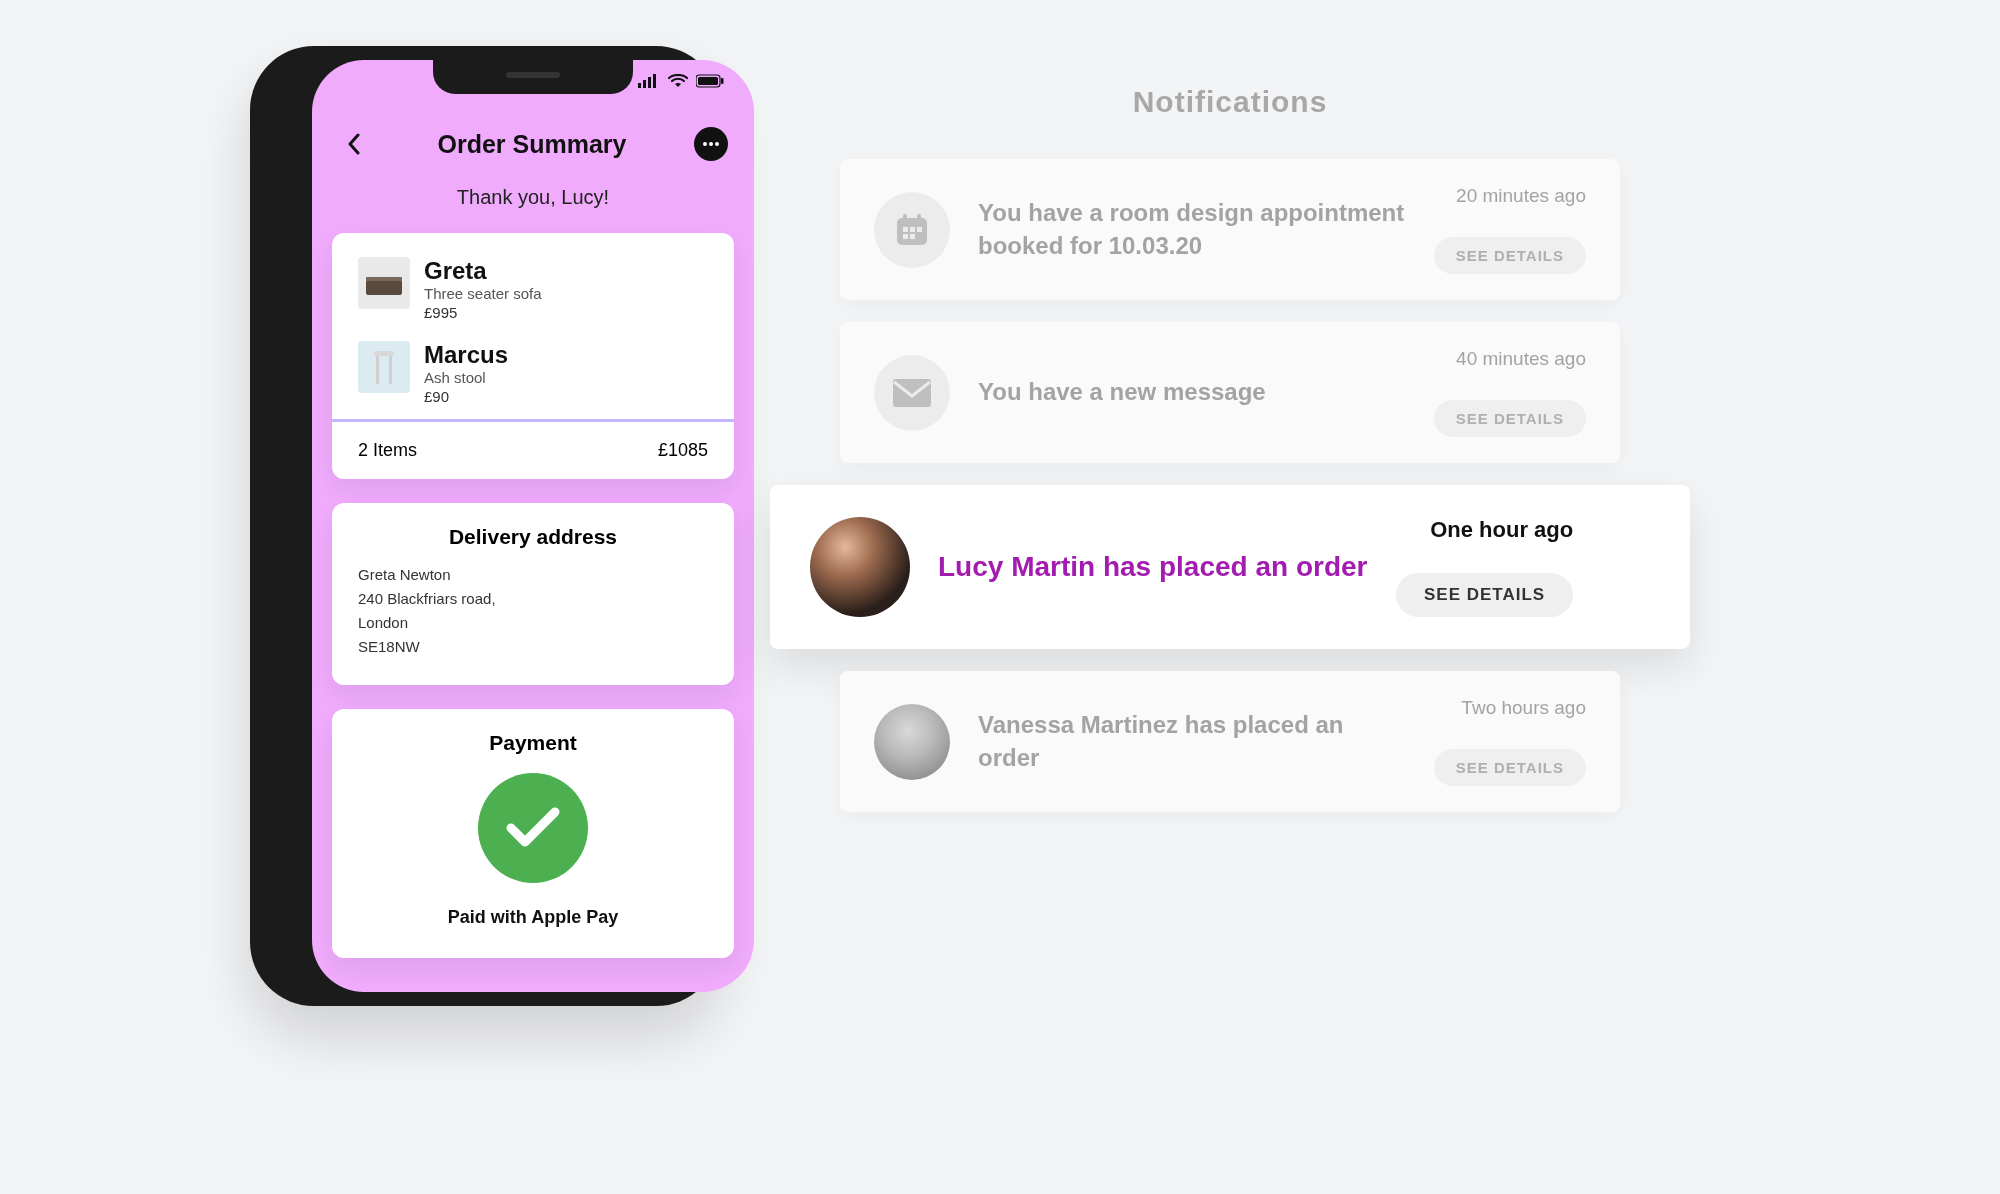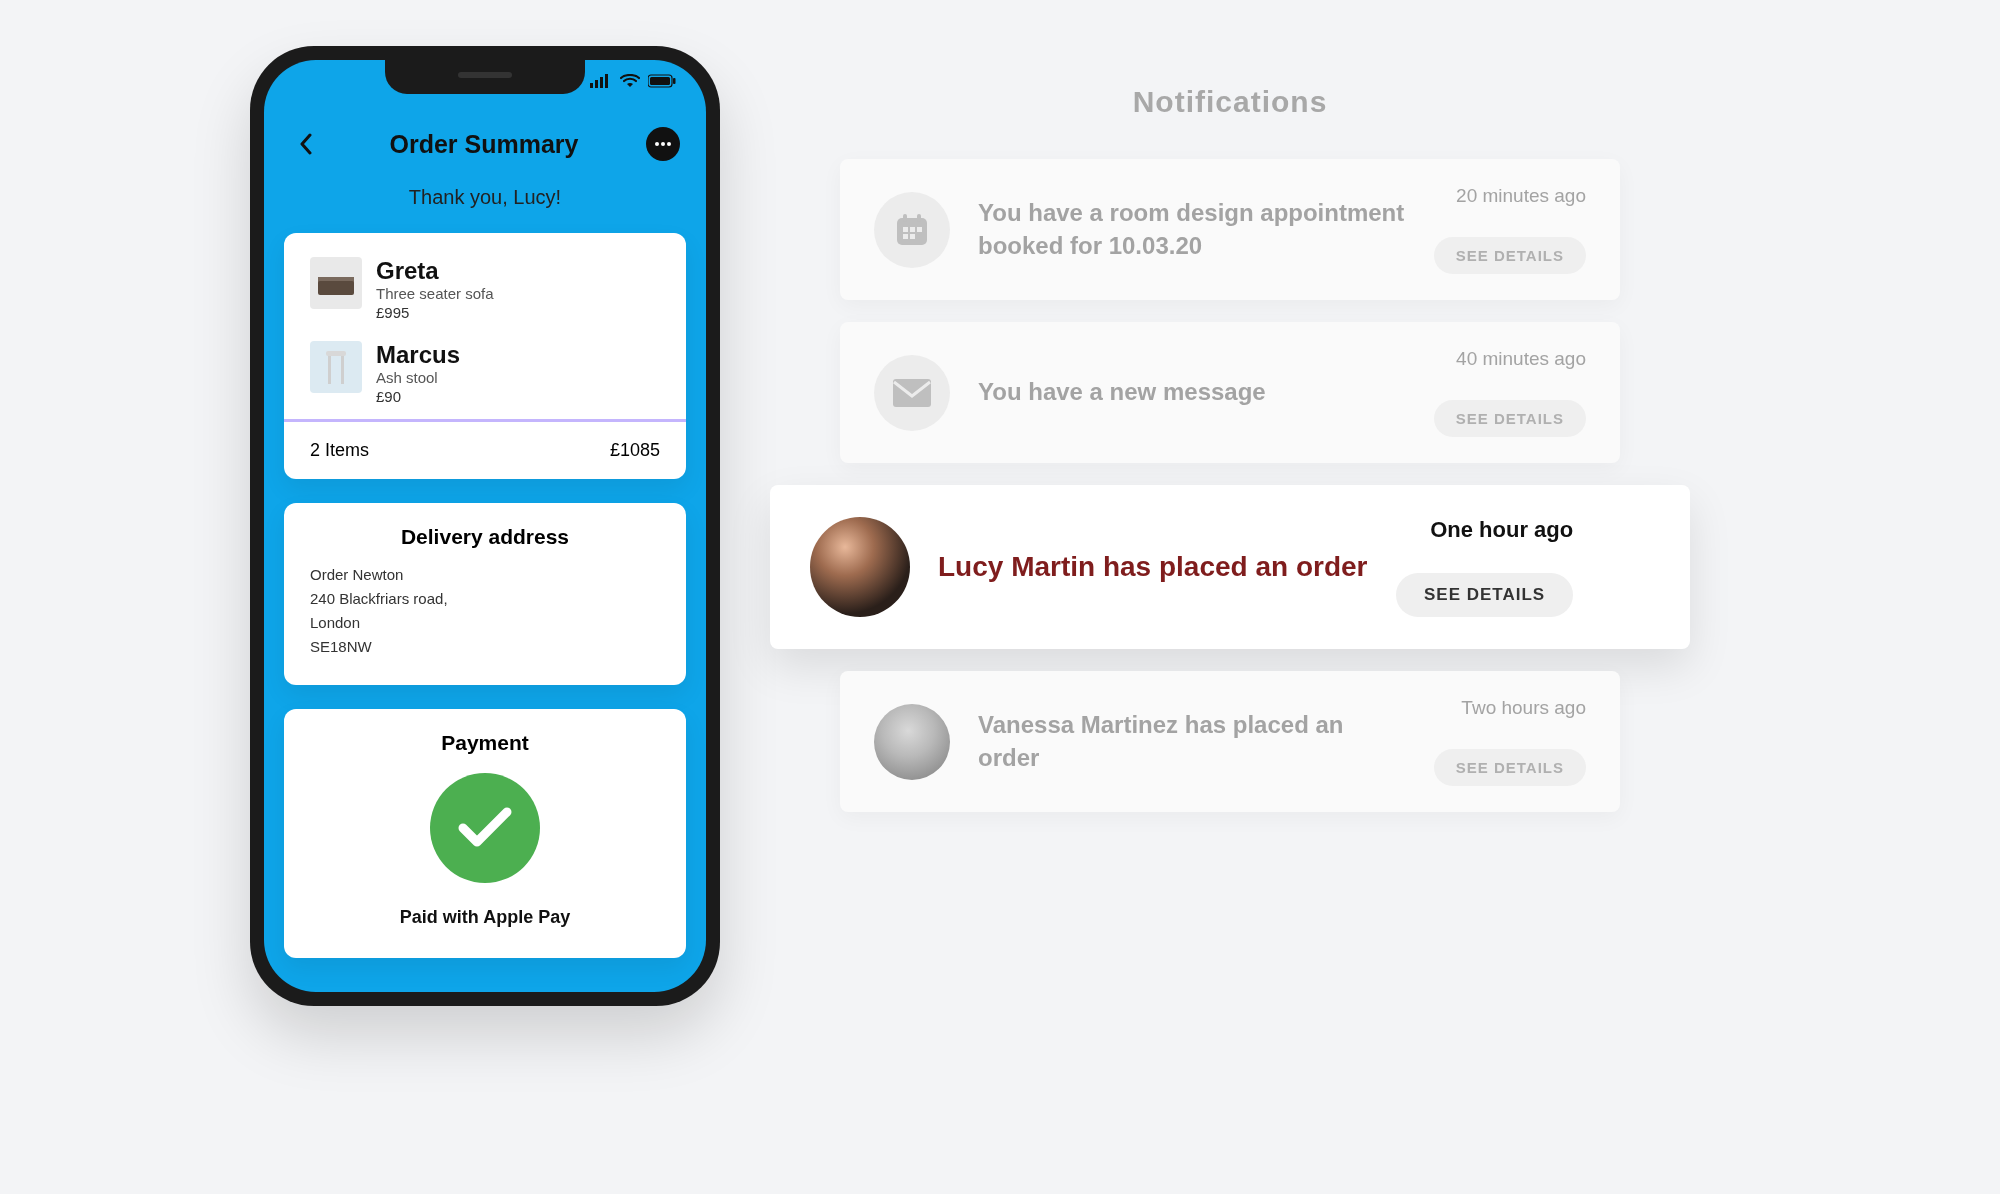--- a/index.html
+++ b/index.html
@@ -20,24 +20,25 @@
     width: 470px;
     height: 960px;
     border-radius: 64px;
     background: #1b1b1b;
     padding: 14px;
     box-shadow: 0 30px 60px rgba(0,0,0,0.15);
   }
   .phone-inner {
     width: 100%;
     height: 100%;
-    background: #0ea5e9;
+    background: #f0abfc;
     border-radius: 52px;
     overflow: hidden;
     position: relative;
+    margin-left: 48px;
   }
   .notch {
     position: absolute;
     top: 0;
     left: 50%;
     transform: translateX(-50%);
     width: 200px;
     height: 34px;
     background: #1b1b1b;
     border-radius: 0 0 22px 22px;
@@ -212,21 +213,21 @@
     background: radial-gradient(circle at 45% 35%, #d9d9d9 0%, #b9b9b9 40%, #8f8f8f 80%);
   }
   .notif-text {
     flex: 1;
     font-size: 24px;
     color:#a3a3a3;
     font-weight:600;
     line-height:1.35;
     max-width: 430px;
   }
-  .notif-card.highlight .notif-text { color:#7f1d1d; font-size:28px; }
+  .notif-card.highlight .notif-text { color:#a21caf; font-size:28px; }
   .notif-right {
     display:flex;
     flex-direction:column;
     align-items:flex-end;
     gap:30px;
     flex-shrink:0;
   }
   .notif-time { font-size:19px; color:#a3a3a3; font-weight:500; }
   .notif-card.highlight .notif-time { color:#111; font-size:22px; font-weight:600; }
   .see-details {
@@ -301,21 +302,21 @@
         </div>
       </div>
       <div class="items-footer">
         <span>2 Items</span>
         <span>£1085</span>
       </div>
     </div>
 
     <div class="card delivery-card">
       <div class="title">Delivery address</div>
-      <div class="addr-line">Order Newton</div>
+      <div class="addr-line">Greta Newton</div>
       <div class="addr-line">240 Blackfriars road,</div>
       <div class="addr-line">London</div>
       <div class="addr-line">SE18NW</div>
     </div>
 
     <div class="card payment-card">
       <div class="title">Payment</div>
       <div class="check-circle">
         <svg width="60" height="48" viewBox="0 0 60 48">
             <path d="M8 24 L22 38 L52 8" stroke="#fff" stroke-width="9" fill="none" stroke-linecap="round" stroke-linejoin="round"></path>

